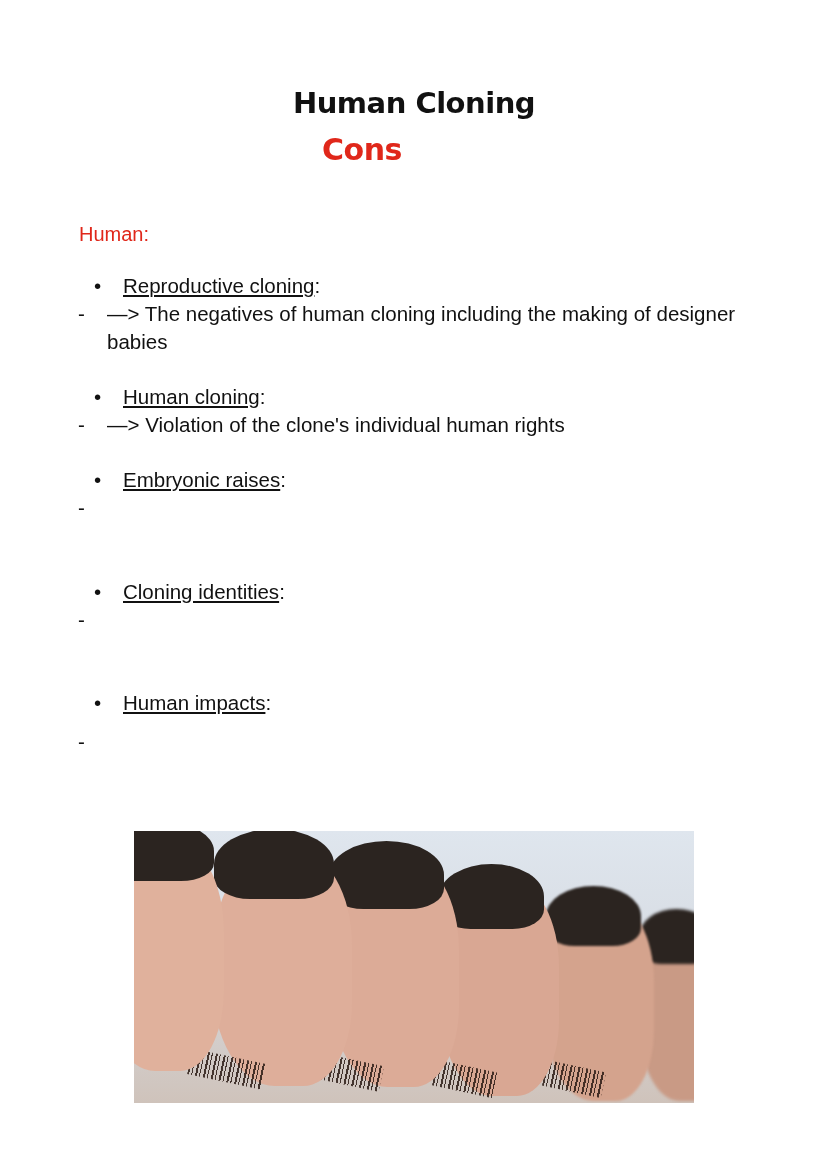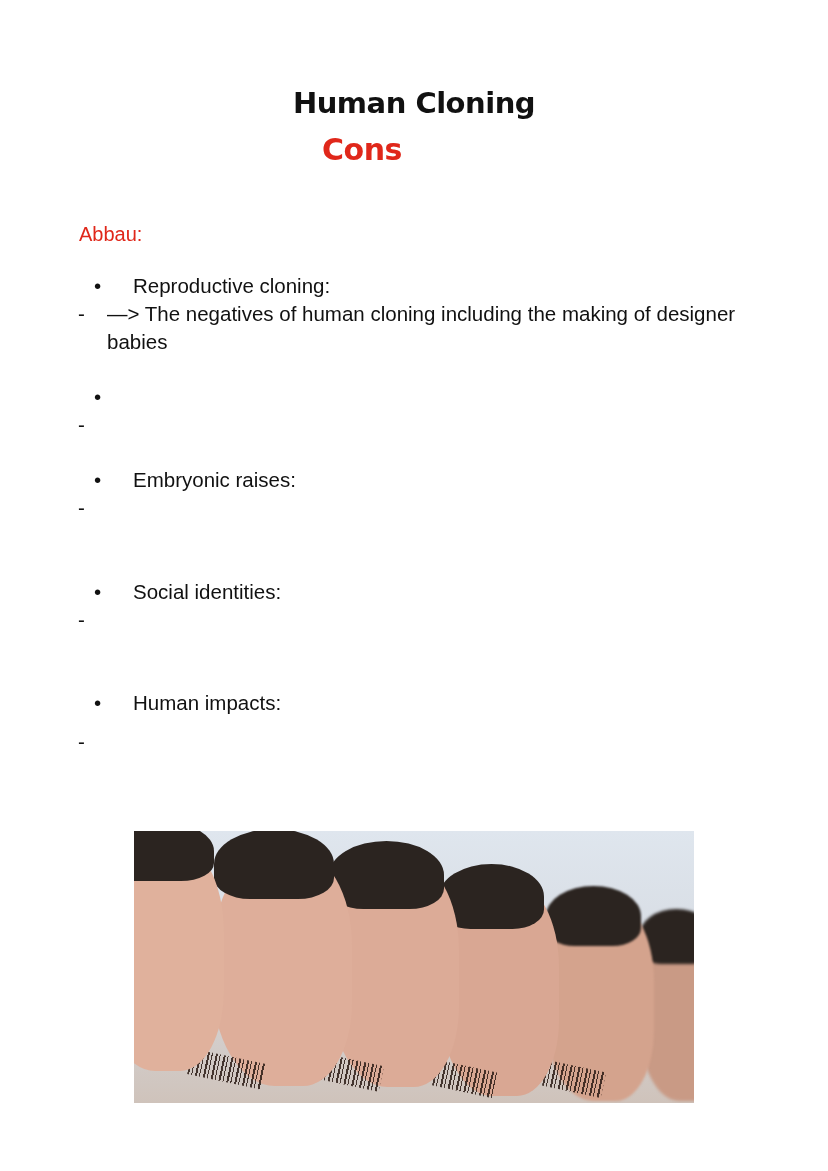--- a/index.html
+++ b/index.html
@@ -4,72 +4,74 @@
   <style>
     html, body { margin: 0; padding: 0; background: #ffffff; }
     body { width: 828px; height: 1171px; position: relative; overflow: hidden; font-family: "DejaVu Sans", sans-serif; color: #111; }
     .title { position: absolute; left: 0; width: 828px; text-align: center; top: 86px; font-size: 29px; font-family: "DejaVu Sans", sans-serif; font-weight: bold; letter-spacing: -0.5px; color: #111; }
     .subtitle { position: absolute; left: 0; width: 724px; text-align: center; top: 132px; font-size: 30px; font-weight: bold; color: #e0271a; letter-spacing: -0.5px; }
     .section-label { position: absolute; left: 79px; top: 223px; font-size: 20px; color: #e0271a; font-family: "Liberation Sans", sans-serif; }
     .item { position: absolute; left: 0; width: 828px; font-family: "Liberation Sans", sans-serif; font-size: 20.5px; line-height: 28px; }
     .heading-row { position: relative; height: 28px; }
     .bullet { position: absolute; left: 94px; top: 0; }
     .heading { position: absolute; left: 123px; top: 0; }
-    .heading .u { text-underline-offset: 2px; margin-left: 10px; }
+    .heading .u { text-decoration: underline; text-underline-offset: 2px; }
     .body-row { position: relative; }
     .dash { position: absolute; left: 78px; top: 0; }
     .body-text { margin-left: 107px; width: 660px; }
     .picture { position: absolute; left: 134px; top: 831px; width: 560px; height: 272px; overflow: hidden;
       background: linear-gradient(180deg, #dfe6ee 0%, #d8dde4 40%, #cfc3bb 100%); }
     .head { position: absolute; border-radius: 45% 40% 35% 45%; }
     .hair { position: absolute; border-radius: 50% 50% 30% 30%; background: #2b2420; }
     .barcode { position: absolute; height: 26px; background: repeating-linear-gradient(90deg, #2a1a14 0 2px, transparent 2px 4px, #2a1a14 4px 5px, transparent 5px 8px); transform: rotate(12deg); opacity: .85; }
   </style>
 </head>
 <body>
 
 <div>
   <div class="title">Human Cloning</div>
   <div class="subtitle">Cons</div>
-  <div class="section-label">Abbau:</div>
+  <div class="section-label">Human:</div>
 
   <div class="item" style="top:272px;">
     <div class="heading-row">
       <span class="bullet">•</span>
       <span class="heading"><span class="u">Reproductive cloning</span><span>:</span></span>
     </div>
     <div class="body-row">
       <span class="dash">-</span>
       <div class="body-text">—&gt; The negatives of human cloning including the making of designer babies</div>
     </div>
   </div>
 
   <div class="item" style="top:383px;">
     <div class="heading-row">
       <span class="bullet">•</span>
+      <span class="heading"><span class="u">Human cloning</span><span>:</span></span>
     </div>
     <div class="body-row">
       <span class="dash">-</span>
+      <div class="body-text">—&gt; Violation of the clone's individual human rights</div>
     </div>
   </div>
 
   <div class="item" style="top:466px;">
     <div class="heading-row">
       <span class="bullet">•</span>
       <span class="heading"><span class="u">Embryonic raises</span><span>:</span></span>
     </div>
     <div class="body-row">
       <span class="dash">-</span>
     </div>
   </div>
 
   <div class="item" style="top:578px;">
     <div class="heading-row">
       <span class="bullet">•</span>
-      <span class="heading"><span class="u">Social identities</span><span>:</span></span>
+      <span class="heading"><span class="u">Cloning identities</span><span>:</span></span>
     </div>
     <div class="body-row">
       <span class="dash">-</span>
     </div>
   </div>
 
   <div class="item" style="top:689px;">
     <div class="heading-row" style="margin-bottom:11px;">
       <span class="bullet">•</span>
       <span class="heading"><span class="u">Human impacts</span><span>:</span></span>

